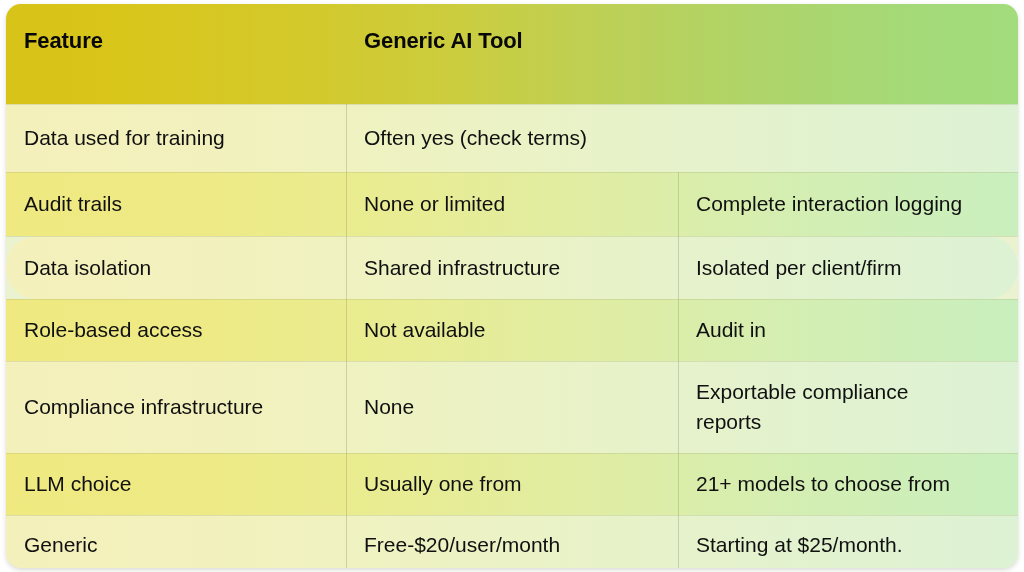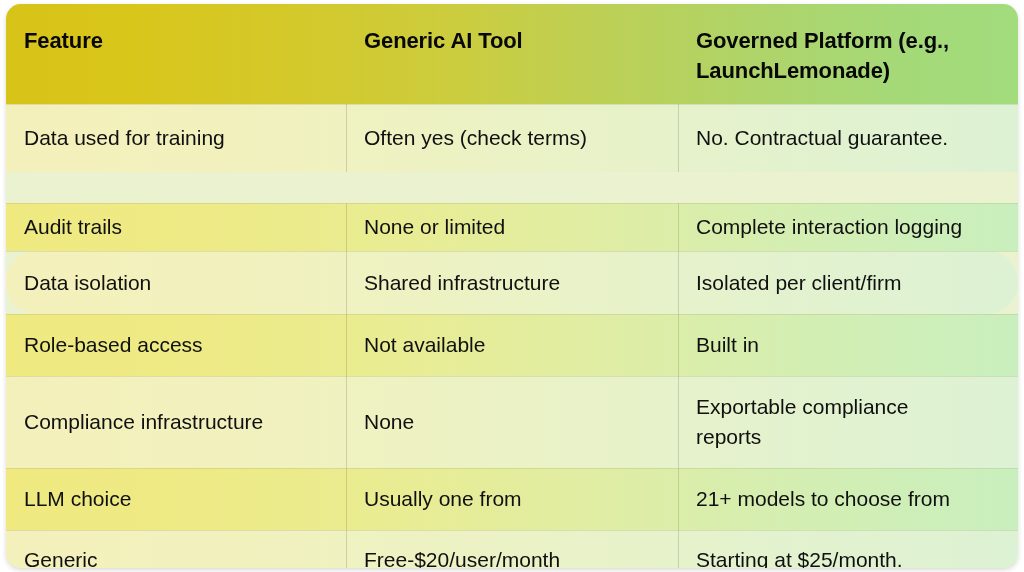--- a/index.html
+++ b/index.html
@@ -127,21 +127,21 @@
     position: absolute;
     left: 0;
     right: 0;
     top: 0;
     height: 1px;
     background: rgba(170,175,120,0.30);
   }
 
   
   .h-68 { height: 68px; }
-  .h-64 { height: 48px; margin-top: 31px; }
+  .h-64 { height: 64px; }
   .h-63 { height: 63px; border-radius: 31px; }
   .h-55 { height: 62px; }
   .h-92 { height: 92px; }
   .h-62 { height: 62px; }
   .h-60 { height: 60px; }
 
   .multiline .cell { align-items: center; }
   .multiline .cell-text { line-height: 30px; }
 </style>
 </head>
@@ -150,35 +150,29 @@
 <div class="table-wrap">
   <div class="comparison-table">
 
     <div class="row header-row">
       <div class="cell c0">
         <span class="cell-text">Feature</span>
       </div>
       <div class="cell c1">
         <span class="cell-text">Generic AI Tool</span>
       </div>
-      <div class="cell c2">
-        <span class="cell-text"><span>Governed Platform (e.g.,</span><br><span>LaunchLemonade)</span></span>
-      </div>
     </div>
 
     <div class="row body-row odd h-68">
       <div class="cell c0">
         <span class="cell-text">Data used for training</span>
       </div>
       <div class="cell c1">
         <span class="cell-text">Often yes (check terms)</span>
       </div>
-      <div class="cell c2">
-        <span class="cell-text">No. Contractual guarantee.</span>
-      </div>
     </div>
 
     <div class="row body-row even h-64">
       <div class="cell c0">
         <span class="cell-text">Audit trails</span>
       </div>
       <div class="cell c1">
         <span class="cell-text">None or limited</span>
       </div>
       <div class="cell c2">
@@ -199,21 +193,21 @@
     </div>
 
     <div class="row body-row even h-55">
       <div class="cell c0">
         <span class="cell-text">Role-based access</span>
       </div>
       <div class="cell c1">
         <span class="cell-text">Not available</span>
       </div>
       <div class="cell c2">
-        <span class="cell-text">Built in</span>
+        <span class="cell-text">Audit in</span>
       </div>
     </div>
 
     <div class="row body-row odd h-92 multiline">
       <div class="cell c0">
         <span class="cell-text">Compliance infrastructure</span>
       </div>
       <div class="cell c1">
         <span class="cell-text">None</span>
       </div>

